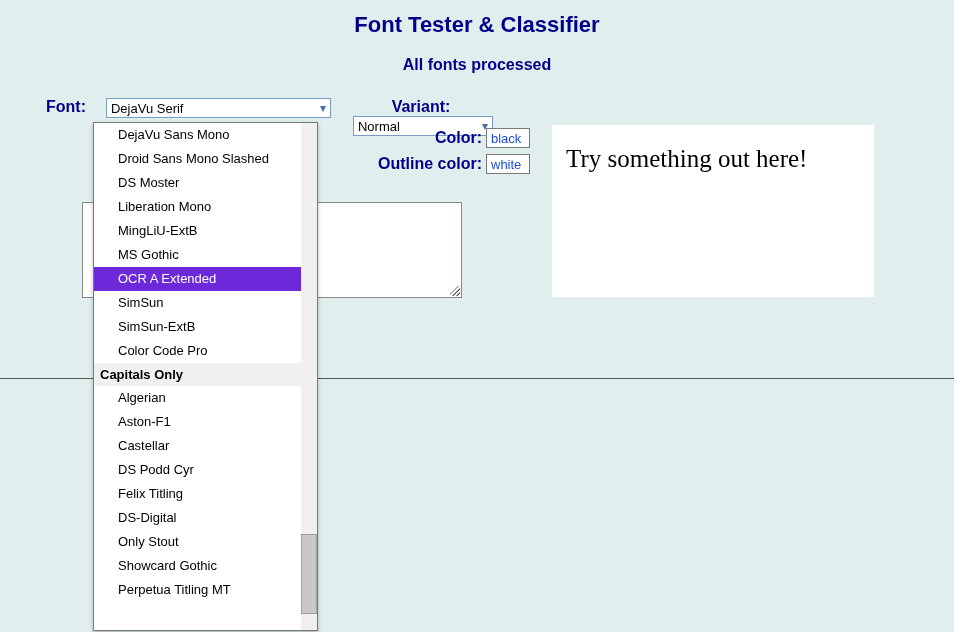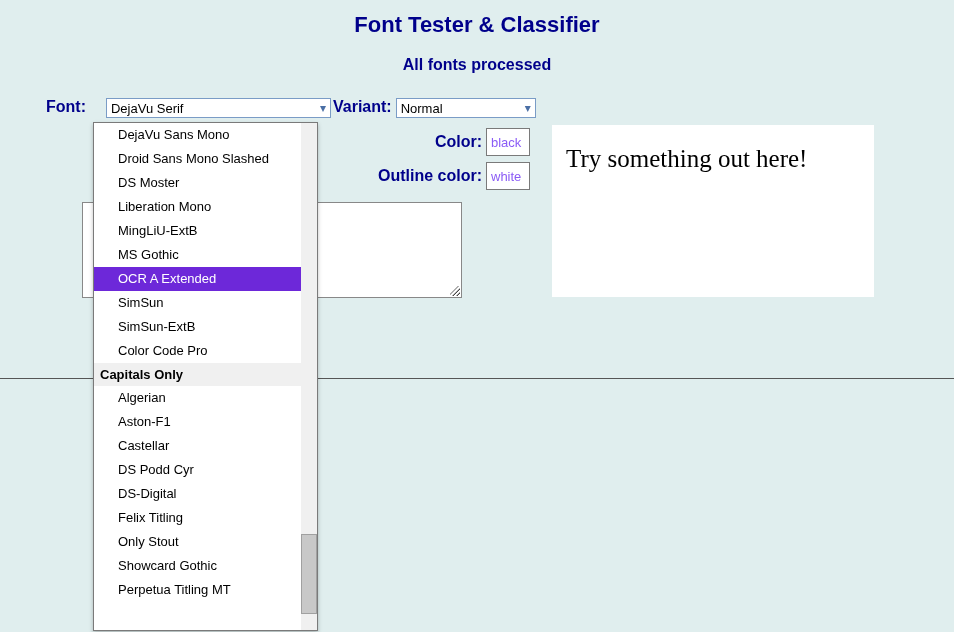--- a/index.html
+++ b/index.html
@@ -52,45 +52,46 @@
     font-family: Arial, sans-serif;
     box-sizing: border-box;
   }
   .selectbox .chev {
     color: #4a6fa5;
     font-size: 12px;
     line-height: 1;
     padding: 0 2px;
   }
   .variant-wrap {
-    margin-left: 2px;
-    display: flex;
-    align-items: flex-start;
+    margin-left: 18px;
+    display: flex;
+    align-items: center;
+    flex-direction: column;
   }
   .variant-select {
     width: 140px;
     margin-left: 4px;
   }
   .color-row {
     margin-top: 20px;
     display: flex;
     align-items: center;
   }
   .outline-row {
     margin-top: 6px;
     display: flex;
     align-items: center;
   }
   .inputbox {
     background: #fff;
     border: 1px solid #7a7a7a;
     font-size: 13px;
-    color: #8b5cf6;
+    color: #1d4ed8;
     font-family: Arial, sans-serif;
-    height: 28px;
+    height: 20px;
     padding: 0 4px;
     margin-left: 4px;
     box-sizing: border-box;
     display: flex;
     align-items: center;
     min-width: 44px;
   }
 
   .textarea-box {
     position: absolute;
@@ -245,21 +246,21 @@
     <div class="dd-item">MS Gothic</div>
     <div class="dd-item highlight">OCR A Extended</div>
     <div class="dd-item">SimSun</div>
     <div class="dd-item">SimSun-ExtB</div>
     <div class="dd-item">Color Code Pro</div>
     <div class="dd-group">Capitals Only</div>
     <div class="dd-item">Algerian</div>
     <div class="dd-item">Aston-F1</div>
     <div class="dd-item">Castellar</div>
     <div class="dd-item">DS Podd Cyr</div>
+    <div class="dd-item">Felix Titling</div>
     <div class="dd-item">DS-Digital</div>
-    <div class="dd-item">Felix Titling</div>
     <div class="dd-item">Only Stout</div>
     <div class="dd-item">Showcard Gothic</div>
     <div class="dd-item">Perpetua Titling MT</div>
     <div class="dd-scroll">
     <div class="dd-thumb"></div>
   </div>
 </div>
 
 </body></html>

